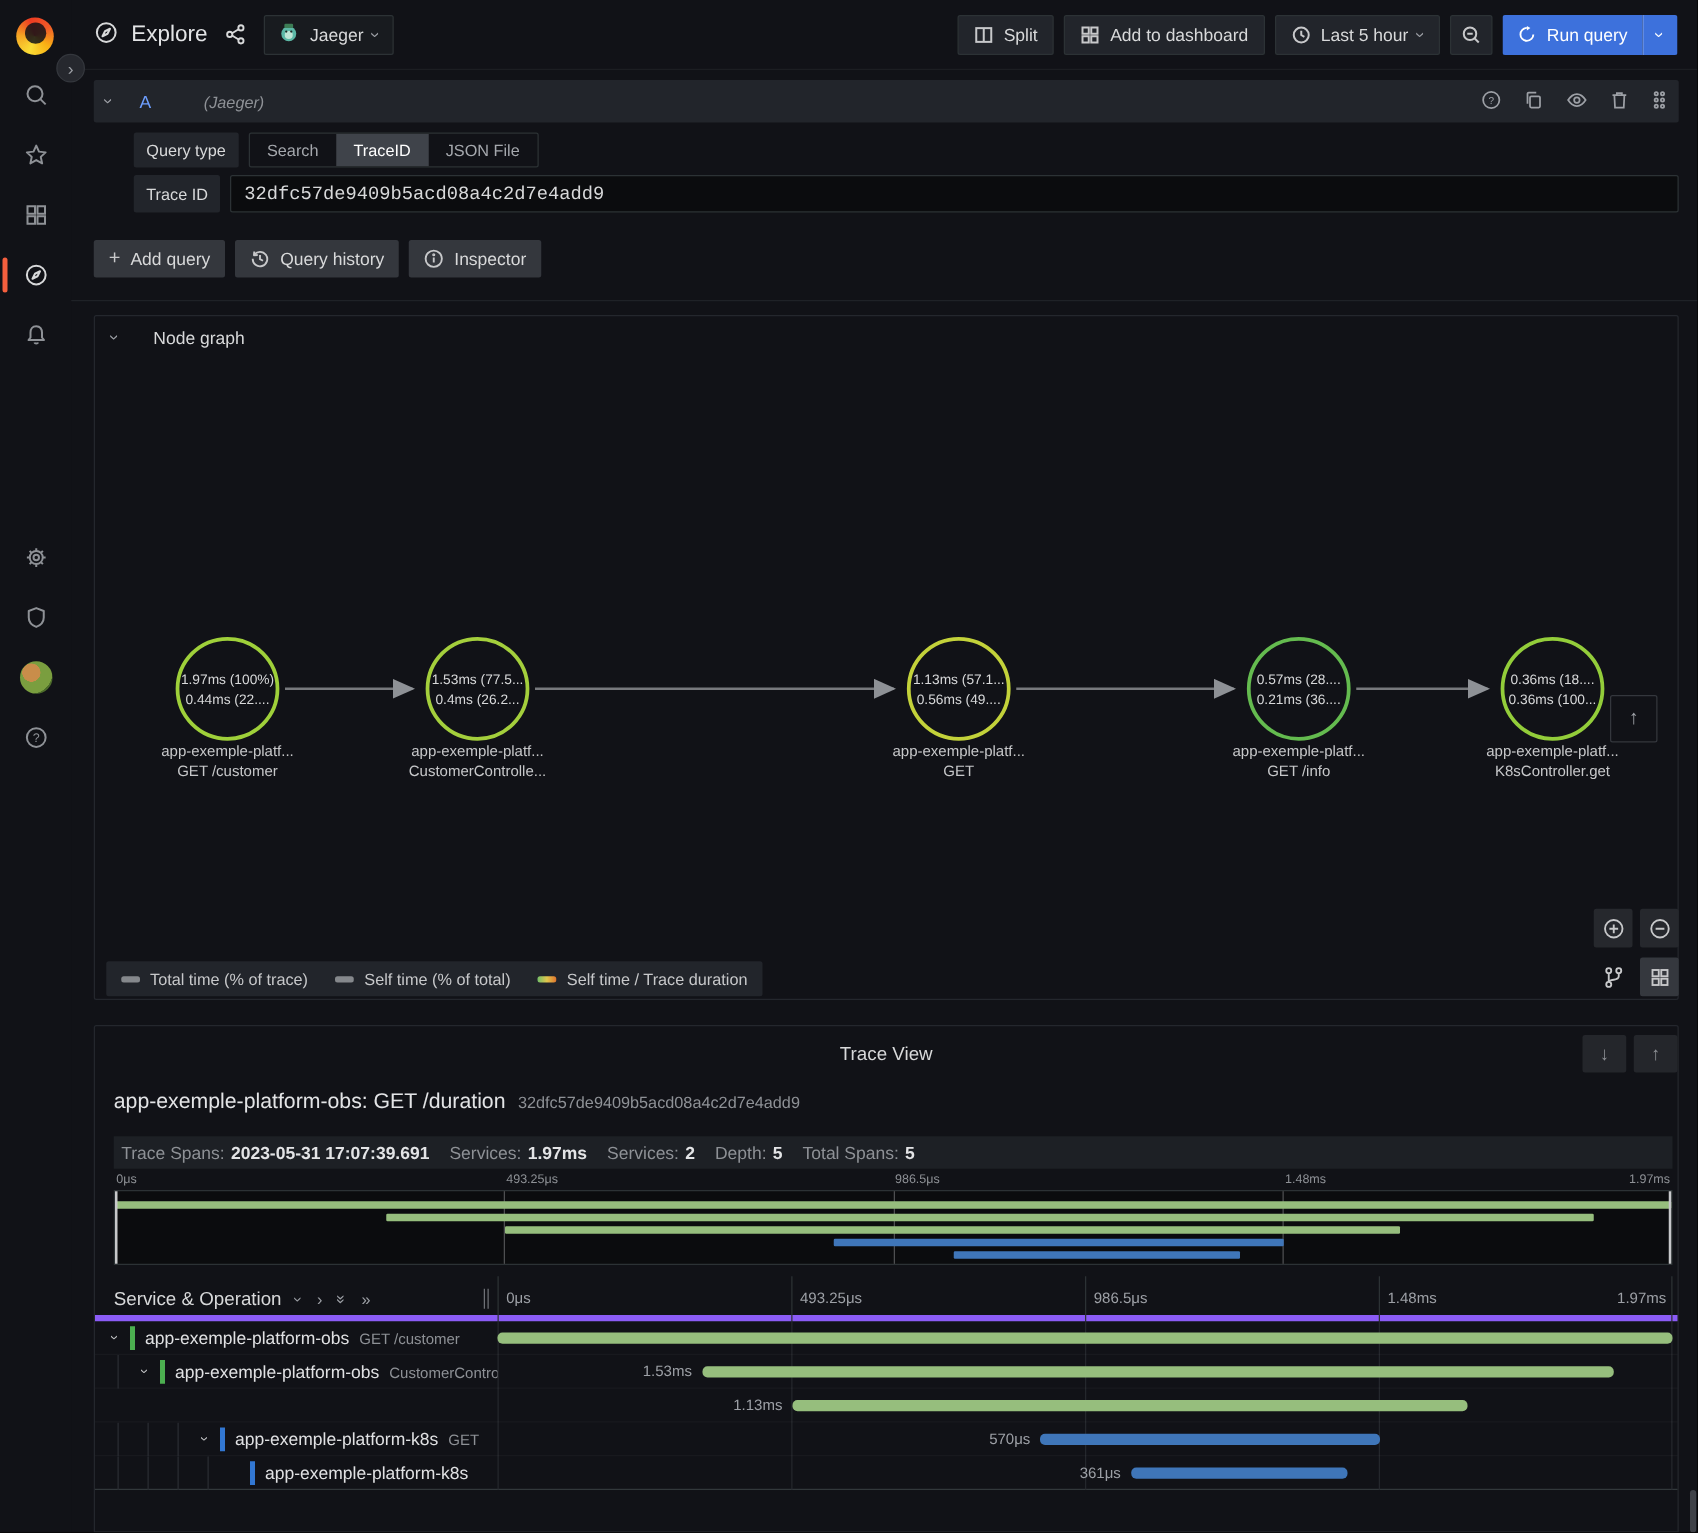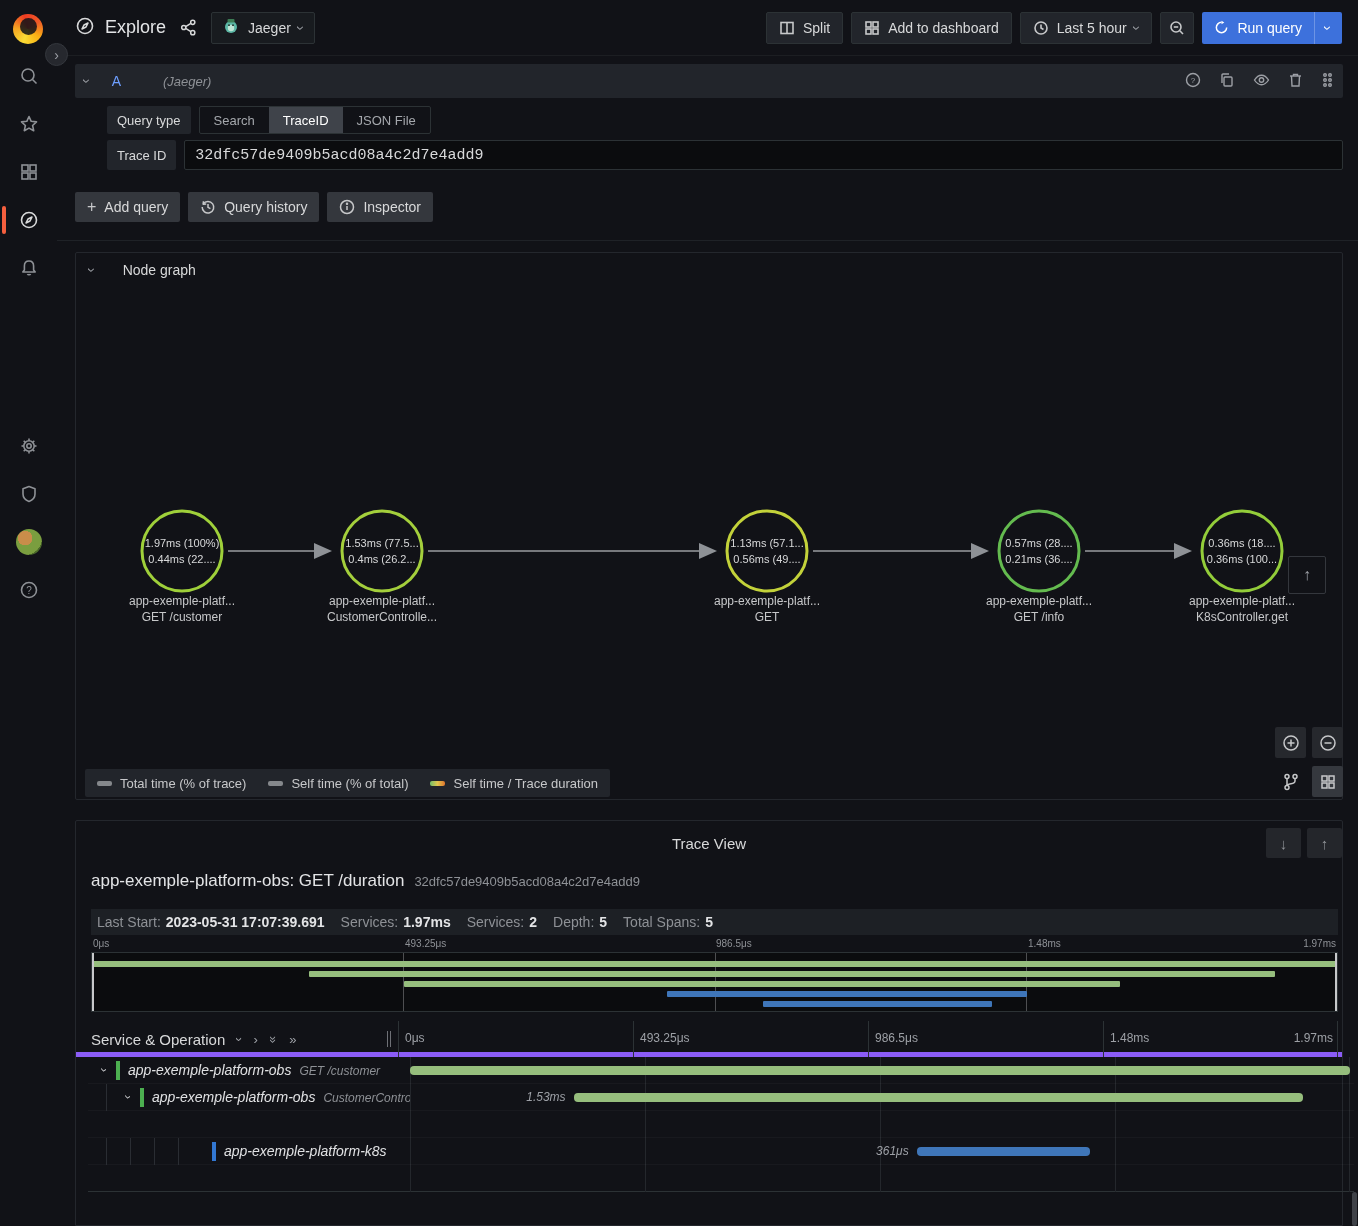--- a/index.html
+++ b/index.html
@@ -100,21 +100,21 @@
 
   .tl-head { position:absolute; left:0; top:200px; width:1266px; height:36px; border-bottom:5px solid #8b5cf6; }
   .so-label { position:absolute; left:15px; top:0; height:36px; display:flex; align-items:center; gap:12px; font-size:15px; color:#d8d9da; }
   .so-label .hic { color:#9da0a6; font-size:13px; cursor:pointer; display:inline-block; }
   .splitter { position:absolute; left:311px; top:10px; width:8px; height:16px; display:flex; gap:2px; cursor:col-resize; }
   .splitter i { width:1px; height:100%; background:#6e7076; }
   .tl-cols { position:absolute; left:322px; top:0; width:940px; height:36px; }
   .tl-col { position:absolute; top:0; height:36px; border-left:1px solid #2c3235; padding:10px 0 0 6px; font-size:12px; color:#9da0a6; }
   .tl-col.last { border-left:none; border-right:1px solid #2c3235; text-align:right; padding-right:4px; }
 
-  .rows { position:absolute; left:12px; top:236px; width:1266px; height:135px; border-bottom:1px solid #2c3235;font-style:italic; }
+  .rows { position:absolute; left:0; top:236px; width:1266px; height:135px; border-bottom:1px solid #2c3235; }
   .row-grid { position:absolute; left:322px; top:0; width:940px; height:135px; pointer-events:none; }
   .rg { position:absolute; top:0; bottom:0; width:1px; background:#24272c; }
   .srow { position:relative; height:27px; border-bottom:1px solid rgba(255,255,255,.03); cursor:pointer; }
   .sname { position:absolute; left:0; top:0; width:322px; height:27px; overflow:hidden; white-space:nowrap; }
   .guide { position:absolute; top:0; bottom:0; width:1px; background:#2a2d33; }
   .rchev { position:absolute; top:6px; font-size:12px; color:#c7c8ca; transform:rotate(90deg); }
   .marker { position:absolute; top:4px; width:4px; height:19px; }
   .svc { position:absolute; top:5px; font-size:14px; color:#e0e1e3; }
   .op { font-size:12px; color:#8e9196; margin-left:8px; }
   .sbars { position:absolute; left:322px; top:0; width:940px; height:27px; }
@@ -457,21 +457,21 @@
     <div class="tv-head">
       <div class="tv-title">Trace View</div>
       <button class="nav-btn down"><span>↓</span></button>
       <button class="nav-btn up"><span>↑</span></button>
     </div>
     <div class="trace-title-row">
       <span class="trace-name">app-exemple-platform-obs: GET /duration</span>
       <span class="trace-id">32dfc57de9409b5acd08a4c2d7e4add9</span>
     </div>
     <div class="summary">
-      <span class="sum-item"><span class="sum-label">Last Start:</span><span class="sum-val">2023-05-31 17:07:39.691</span></span>
+      <span class="sum-item"><span class="sum-label">Trace Spans:</span><span class="sum-val">2023-05-31 17:07:39.691</span></span>
       <span class="sum-item"><span class="sum-label">Services:</span><span class="sum-val">1.97ms</span></span>
       <span class="sum-item"><span class="sum-label">Services:</span><span class="sum-val">2</span></span>
       <span class="sum-item"><span class="sum-label">Depth:</span><span class="sum-val">5</span></span>
       <span class="sum-item"><span class="sum-label">Total Spans:</span><span class="sum-val">5</span></span>
     </div>
 
     <div class="minimap-ticks">
       <span class="mt" style="left:2px">0μs</span>
       <span class="mt" style="left:314px">493.25μs</span>
       <span class="mt" style="left:625px">986.5μs</span>
@@ -540,22 +540,40 @@
           <i class="marker" style="left: 52px; background: rgb(76, 175, 80);"></i>
           <span class="svc" style="left:64px"><span>app-exemple-platform-obs</span><span class="op">CustomerController...</span></span>
         </div>
         <div class="sbars">
           <span class="dur" style="right: 82.6%;">1.53ms</span>
           <i class="sbar" style="left: 17.4%; width: 77.6%; background: rgb(150, 190, 125);"></i>
         </div>
       </div>
 
       <div class="srow">
-      </div>
-
+        <div class="sbars">
+          <span class="dur" style="right: 74.9%;">1.13ms</span>
+          <i class="sbar" style="left: 25.1%; width: 57.5%; background: rgb(150, 190, 125);"></i>
+        </div>
+      </div>
+
+      <div class="srow">
+        <div class="sname">
+          <i class="guide" style="left:18px"></i>
+            <i class="guide" style="left:42px"></i>
+            <i class="guide" style="left:66px"></i>
+          <span class="rchev" style="left:86px">›</span>
+          <i class="marker" style="left: 100px; background: rgb(50, 119, 210);"></i>
+          <span class="svc" style="left:112px"><span>app-exemple-platform-k8s</span><span class="op">GET</span></span>
+        </div>
+        <div class="sbars">
+          <span class="dur" style="right: 53.8%;">570μs</span>
+          <i class="sbar" style="left: 46.2%; width: 28.9%; background: rgb(63, 118, 185);"></i>
+        </div>
+      </div>
 
       <div class="srow">
         <div class="sname">
           <i class="guide" style="left:18px"></i>
             <i class="guide" style="left:42px"></i>
             <i class="guide" style="left:66px"></i>
             <i class="guide" style="left:90px"></i>
           <i class="marker" style="left: 124px; background: rgb(50, 119, 210);"></i>
           <span class="svc" style="left:136px"><span>app-exemple-platform-k8s</span><span class="op"></span></span>
         </div>

